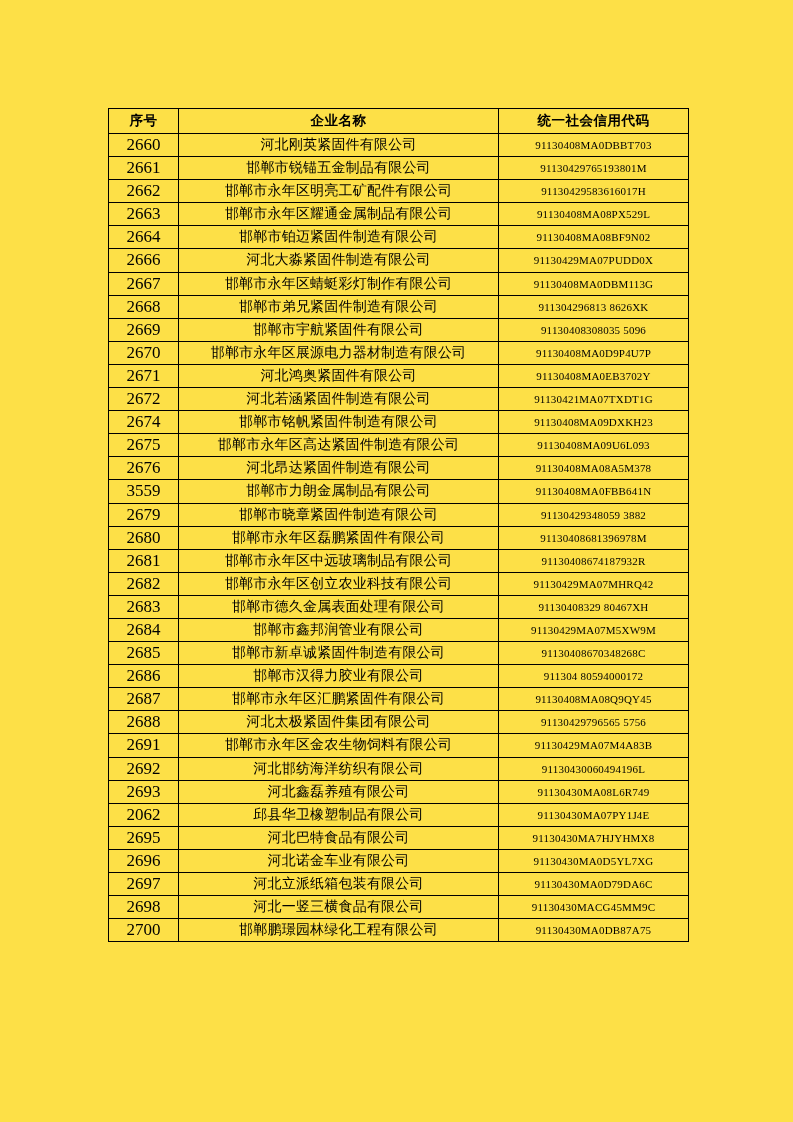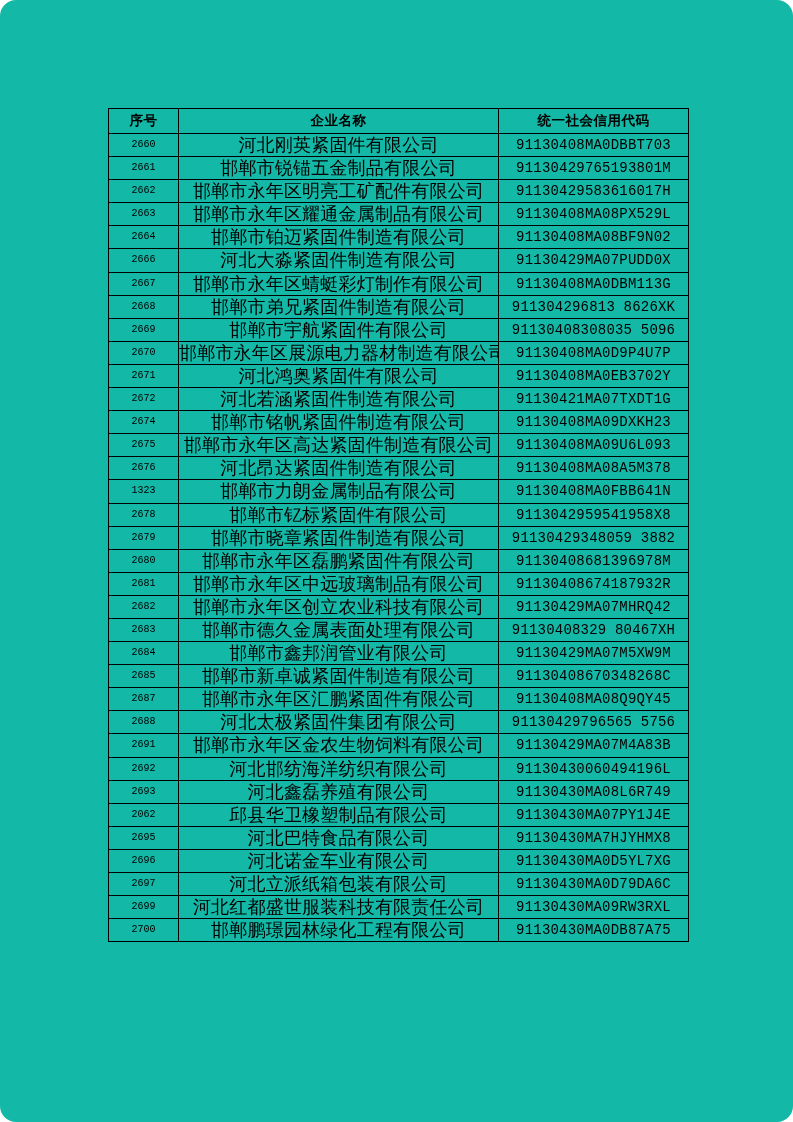--- a/index.html
+++ b/index.html
@@ -10,23 +10,22 @@
   body {
     width: 793px;
     height: 1122px;
     font-family: "Liberation Sans", "DejaVu Sans", sans-serif;
     -webkit-font-smoothing: none;
   }
   .page {
     position: relative;
     width: 793px;
     height: 1122px;
-    background: #14b8a6;
+    background: #fde047;
     overflow: hidden;
-    border-radius: 16px;
   }
   .table-wrap {
     position: absolute;
     left: 108px;
     top: 108px;
     width: 580px;
   }
   table.reg-table {
     border-collapse: collapse;
     table-layout: fixed;
@@ -50,31 +49,31 @@
     color: #000000;
   }
   table.reg-table thead th {
     font-weight: bold;
     font-size: 13.5px;
     height: 24px;
     line-height: 24px;
     letter-spacing: 0.5px;
   }
   td.seq-cell {
-    font-size: 10px;
-    font-family: Liberation Mono, monospace;
+    font-size: 17px;
+    font-family: Liberation Serif, serif;
   }
   td.name-cell {
-    font-size: 18px;
+    font-size: 14px;
     letter-spacing: 0.2px;
     font-family: Liberation Serif, serif;
   }
   td.code-cell {
-    font-size: 14px;
-    font-family: Liberation Mono, monospace;
+    font-size: 11px;
+    font-family: Liberation Serif, serif;
     letter-spacing: 0.2px;
     margin-top: 12px;
   }
 </style>
 </head>
 <body>
 
 <div class="page">
   <div class="table-wrap">
     <table class="reg-table">
@@ -160,28 +159,23 @@
             <td class="seq-cell">2675</td>
             <td class="name-cell">邯郸市永年区高达紧固件制造有限公司</td>
             <td class="code-cell">91130408MA09U6L093</td>
           </tr>
           <tr>
             <td class="seq-cell">2676</td>
             <td class="name-cell">河北昂达紧固件制造有限公司</td>
             <td class="code-cell">91130408MA08A5M378</td>
           </tr>
           <tr>
-            <td class="seq-cell">1323</td>
+            <td class="seq-cell">3559</td>
             <td class="name-cell">邯郸市力朗金属制品有限公司</td>
             <td class="code-cell">91130408MA0FBB641N</td>
-          </tr>
-          <tr>
-            <td class="seq-cell">2678</td>
-            <td class="name-cell">邯郸市钇标紧固件有限公司</td>
-            <td class="code-cell">9113042959541958X8</td>
           </tr>
           <tr>
             <td class="seq-cell">2679</td>
             <td class="name-cell">邯郸市晓章紧固件制造有限公司</td>
             <td class="code-cell">91130429348059 3882</td>
           </tr>
           <tr>
             <td class="seq-cell">2680</td>
             <td class="name-cell">邯郸市永年区磊鹏紧固件有限公司</td>
             <td class="code-cell">91130408681396978M</td>
@@ -205,20 +199,25 @@
             <td class="seq-cell">2684</td>
             <td class="name-cell">邯郸市鑫邦润管业有限公司</td>
             <td class="code-cell">91130429MA07M5XW9M</td>
           </tr>
           <tr>
             <td class="seq-cell">2685</td>
             <td class="name-cell">邯郸市新卓诚紧固件制造有限公司</td>
             <td class="code-cell">91130408670348268C</td>
           </tr>
           <tr>
+            <td class="seq-cell">2686</td>
+            <td class="name-cell">邯郸市汉得力胶业有限公司</td>
+            <td class="code-cell">911304 80594000172</td>
+          </tr>
+          <tr>
             <td class="seq-cell">2687</td>
             <td class="name-cell">邯郸市永年区汇鹏紧固件有限公司</td>
             <td class="code-cell">91130408MA08Q9QY45</td>
           </tr>
           <tr>
             <td class="seq-cell">2688</td>
             <td class="name-cell">河北太极紧固件集团有限公司</td>
             <td class="code-cell">91130429796565 5756</td>
           </tr>
           <tr>
@@ -250,23 +249,23 @@
             <td class="seq-cell">2696</td>
             <td class="name-cell">河北诺金车业有限公司</td>
             <td class="code-cell">91130430MA0D5YL7XG</td>
           </tr>
           <tr>
             <td class="seq-cell">2697</td>
             <td class="name-cell">河北立派纸箱包装有限公司</td>
             <td class="code-cell">91130430MA0D79DA6C</td>
           </tr>
           <tr>
-            <td class="seq-cell">2699</td>
-            <td class="name-cell">河北红都盛世服装科技有限责任公司</td>
-            <td class="code-cell">91130430MA09RW3RXL</td>
+            <td class="seq-cell">2698</td>
+            <td class="name-cell">河北一竖三横食品有限公司</td>
+            <td class="code-cell">91130430MACG45MM9C</td>
           </tr>
           <tr>
             <td class="seq-cell">2700</td>
             <td class="name-cell">邯郸鹏璟园林绿化工程有限公司</td>
             <td class="code-cell">91130430MA0DB87A75</td>
           </tr>
         </tbody>
     </table>
   </div>
 </div>

